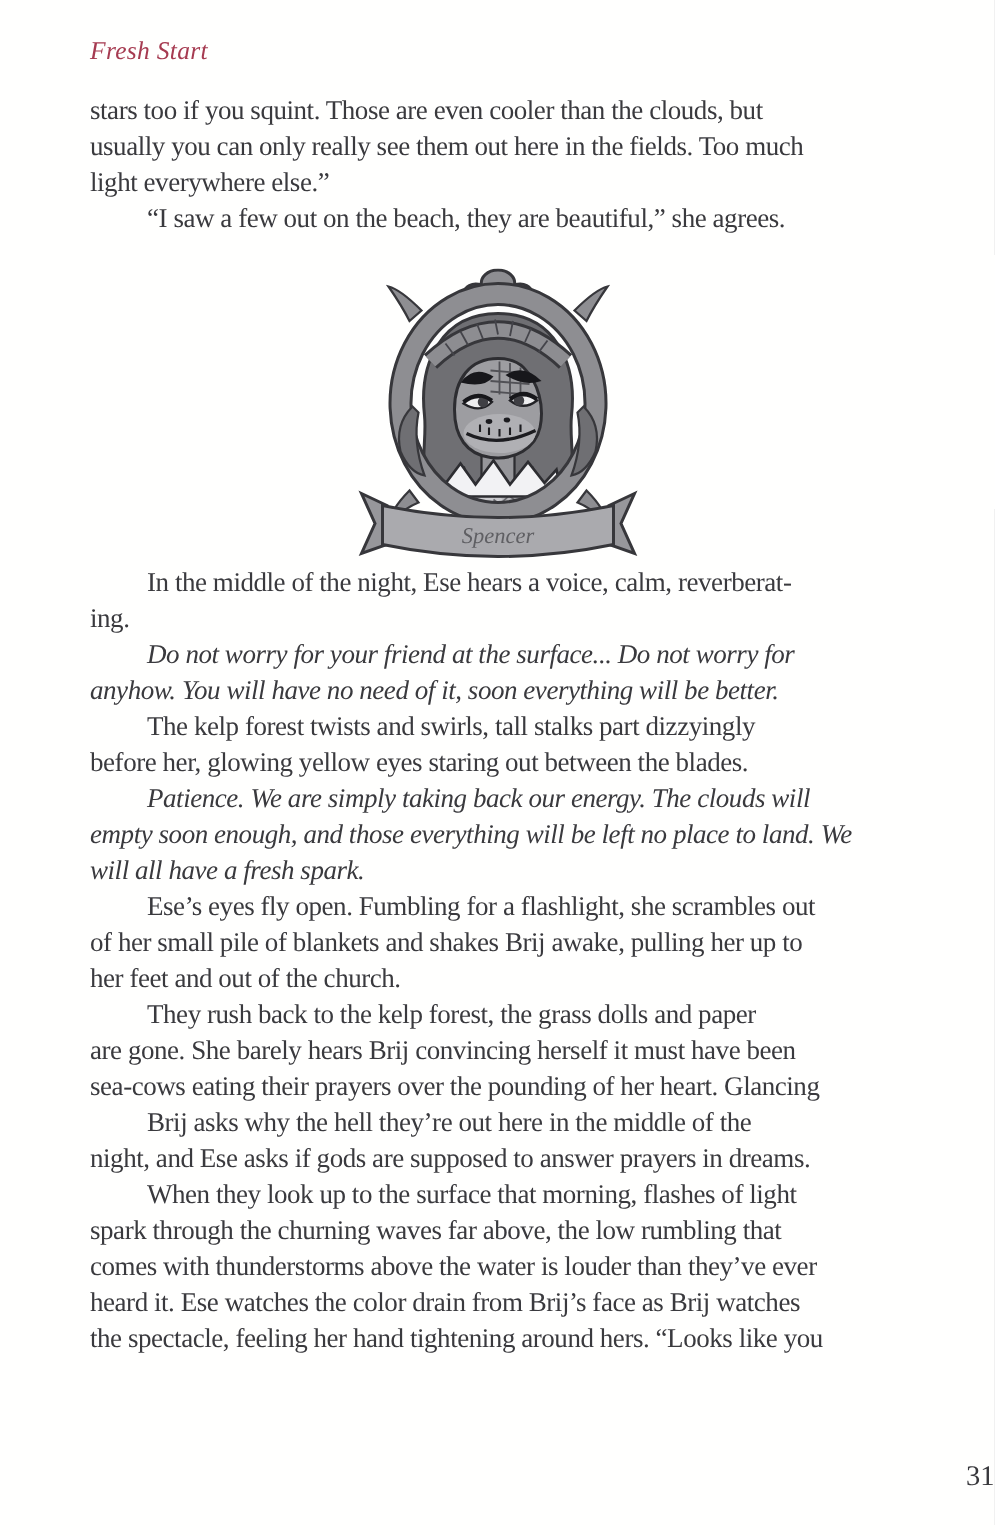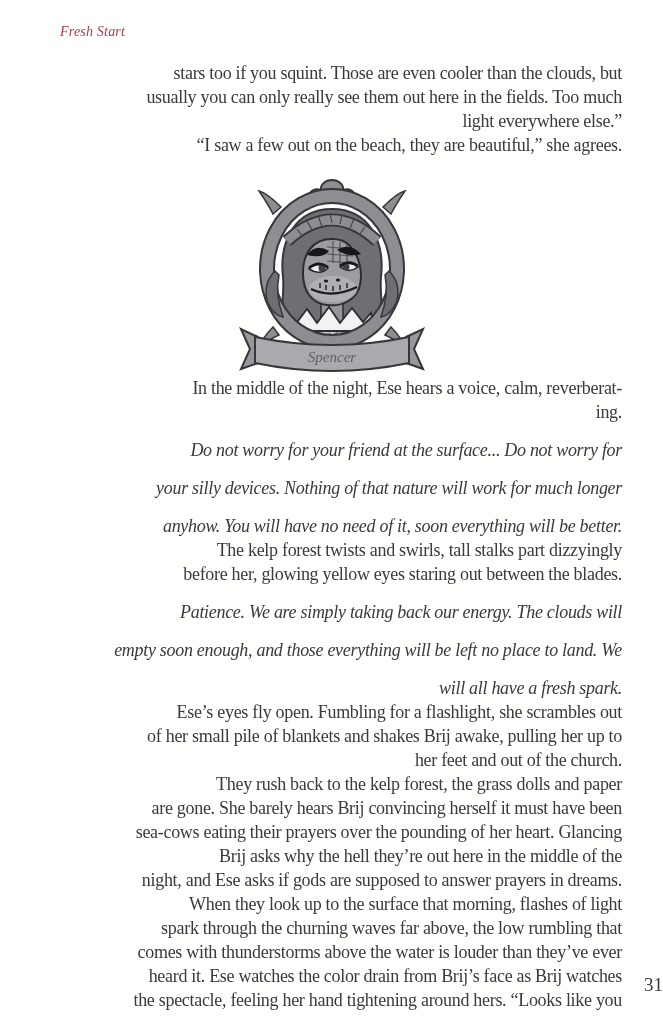--- a/index.html
+++ b/index.html
@@ -4,29 +4,29 @@
 <style>
   html,body { margin:0; padding:0; background:#e8e8e8; }
   .page {
     position:relative; width:663px; height:1024px; margin:0 auto;
     background:#fffffe; overflow:hidden;
     font-family:"Liberation Serif","DejaVu Serif",serif;
     color:#3a3a3e;
   }
   .running-head {
     position:absolute; left:60px; top:24px;
-    font-style:italic; font-size:14px; letter-spacing:0.2px;
+    font-style:italic; font-size:17px; letter-spacing:0.2px;
     color:#a63b51;
   }
-  .text-block { position:absolute; left:60px; width:562px; font-size:18px; letter-spacing:-0.3px;text-align:right; }
+  .text-block { position:absolute; left:60px; width:562px; font-size:18px; letter-spacing:-0.3px; }
   .block1 { top:61px; }
   .block2 { top:376px; }
   .line { height:24px; line-height:24px; white-space:nowrap; }
   .line.indent { padding-left:38px; }
-  .line.italic { font-style:italic;margin-top:14px; }
+  .line.italic { font-style:italic; }
   .illustration { position:absolute; left:237px; top:179px; width:190px; height:202px; }
   .folio {
     position:absolute; left:0; top:974px; width:100%;
     text-align:right; font-size:19px; color:#38383c;
   }
   .banner-label { font-family:"Liberation Serif","DejaVu Serif",serif; }
 </style>
 </head>
 <body>
 
@@ -133,21 +133,20 @@
       <path d="M169,158 L186,150 L177,170 L186,190 L169,184 z" fill="#97979b" stroke="#37373b" stroke-width="2"></path>
       <path d="M18,158 Q95,174 172,158 L172,184 Q95,200 18,184 z" fill="#aaaaae" stroke="#37373b" stroke-width="2"></path>
       <text class="banner-label" x="95" y="183" text-anchor="middle" font-size="15" font-style="italic" fill="#5f5f63">Spencer</text>
     </svg>
   </div>
 
   <div class="text-block block2">
       <div class="line indent">In the middle of the night, Ese hears a voice, calm, reverberat-</div>
       <div class="line">ing.</div>
       <div class="line indent italic">Do not worry for your friend at the surface... Do not worry for</div>
-      <div class="line italic">your silly devices. Nothing of that nature will work for much longer</div>
       <div class="line italic">anyhow. You will have no need of it, soon everything will be better.</div>
       <div class="line indent">The kelp forest twists and swirls, tall stalks part dizzyingly</div>
       <div class="line">before her, glowing yellow eyes staring out between the blades.</div>
       <div class="line indent italic">Patience. We are simply taking back our energy. The clouds will</div>
       <div class="line italic">empty soon enough, and those everything will be left no place to land. We</div>
       <div class="line italic">will all have a fresh spark.</div>
       <div class="line indent">Ese’s eyes fly open. Fumbling for a flashlight, she scrambles out</div>
       <div class="line">of her small pile of blankets and shakes Brij awake, pulling her up to</div>
       <div class="line">her feet and out of the church.</div>
       <div class="line indent">They rush back to the kelp forest, the grass dolls and paper</div>

